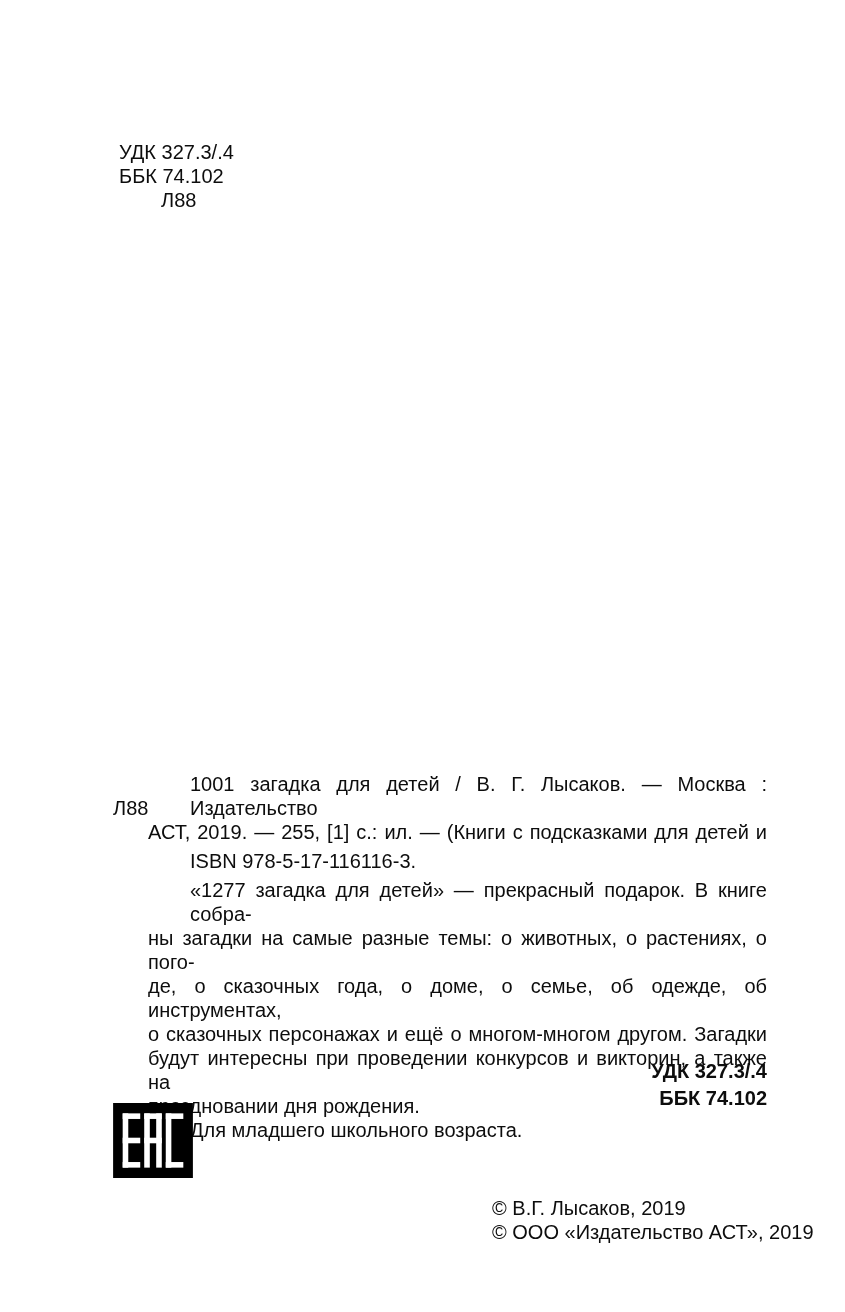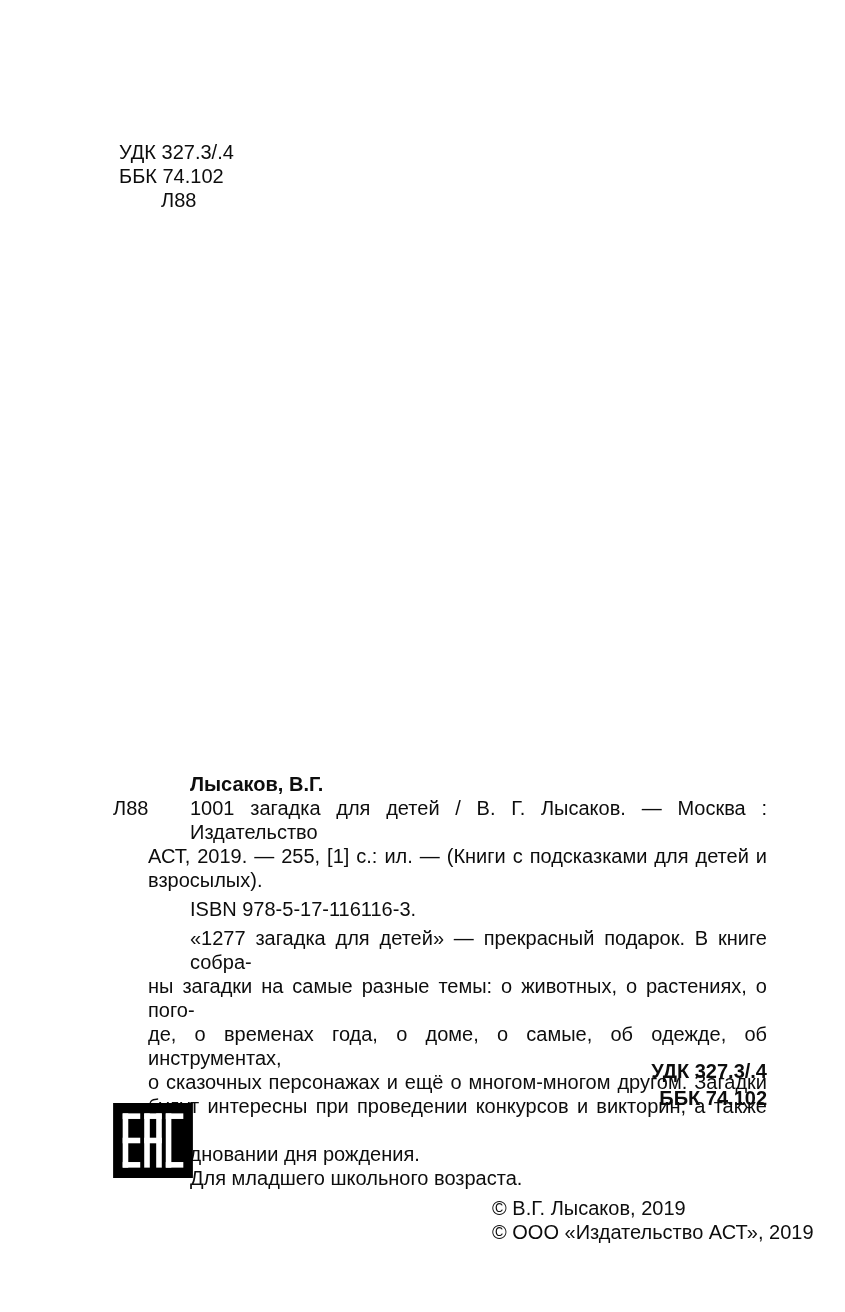--- a/index.html
+++ b/index.html
@@ -50,28 +50,26 @@
 <div class="page">
 
   <div class="top-codes">
     <div class="line">УДК 327.3/.4</div>
     <div class="line">ББК 74.102</div>
     <div class="line l88">Л88</div>
   </div>
 
   <div class="catalog">
     <span class="margin-code">Л88</span>
-    <div class="line bold indent">Лысаков, В.Г.</div>
     <div class="line just indent">1001 загадка для детей / В. Г. Лысаков. — Москва : Издательство</div>
     <div class="line just">АСТ, 2019. — 255, [1] с.: ил. — (Книги с подсказками для детей и</div>
-    <div class="line">взросылых).</div>
     <div class="line indent gap">ISBN 978-5-17-116116-3.</div>
     <div class="line just indent gap">«1277 загадка для детей» — прекрасный подарок. В книге собра-</div>
     <div class="line just">ны загадки на самые разные темы: о животных, о растениях, о пого-</div>
-    <div class="line just">де, о временах года, о доме, о самые, об одежде, об инструментах,</div>
+    <div class="line just">де, о сказочных года, о доме, о семье, об одежде, об инструментах,</div>
     <div class="line just">о сказочных персонажах и ещё о многом-многом другом. Загадки</div>
     <div class="line just">будут интересны при проведении конкурсов и викторин, а также на</div>
     <div class="line">праздновании дня рождения.</div>
     <div class="line indent">Для младшего школьного возраста.</div>
   </div>
 
   <div class="right-codes">
     <div class="line">УДК 327.3/.4</div>
     <div class="line">ББК 74.102</div>
   </div>

